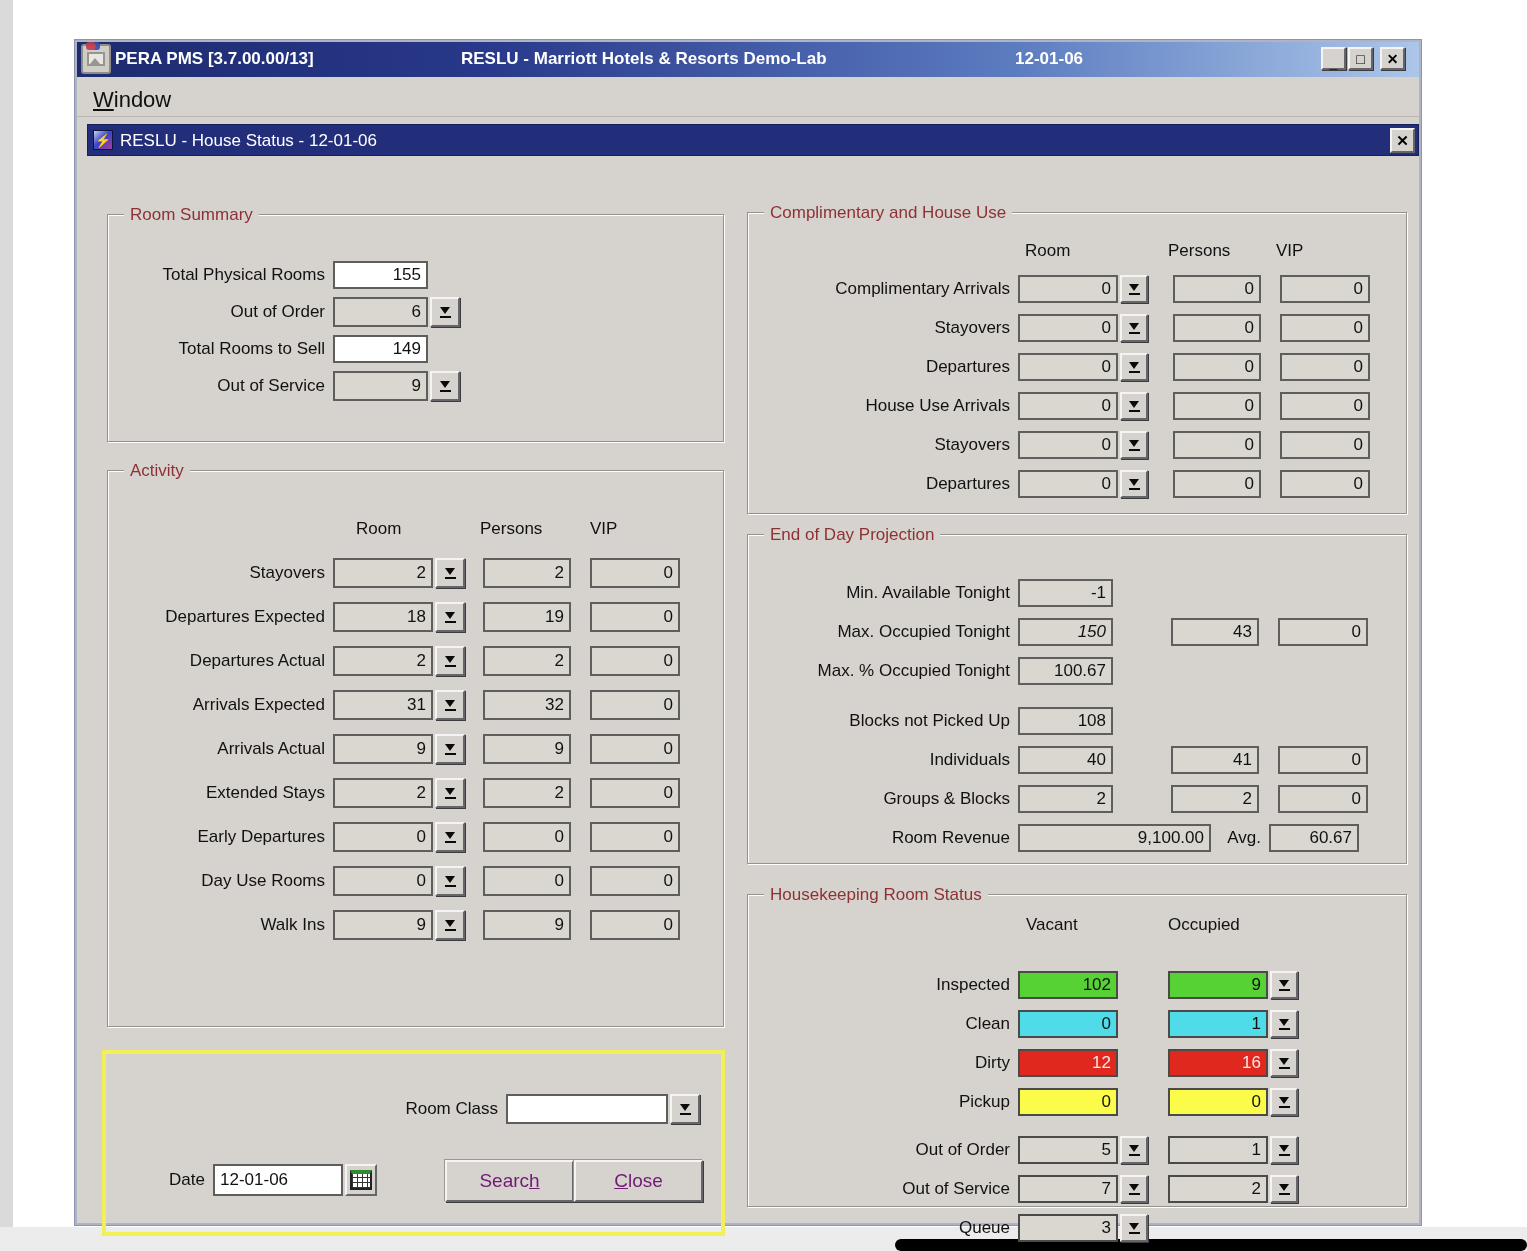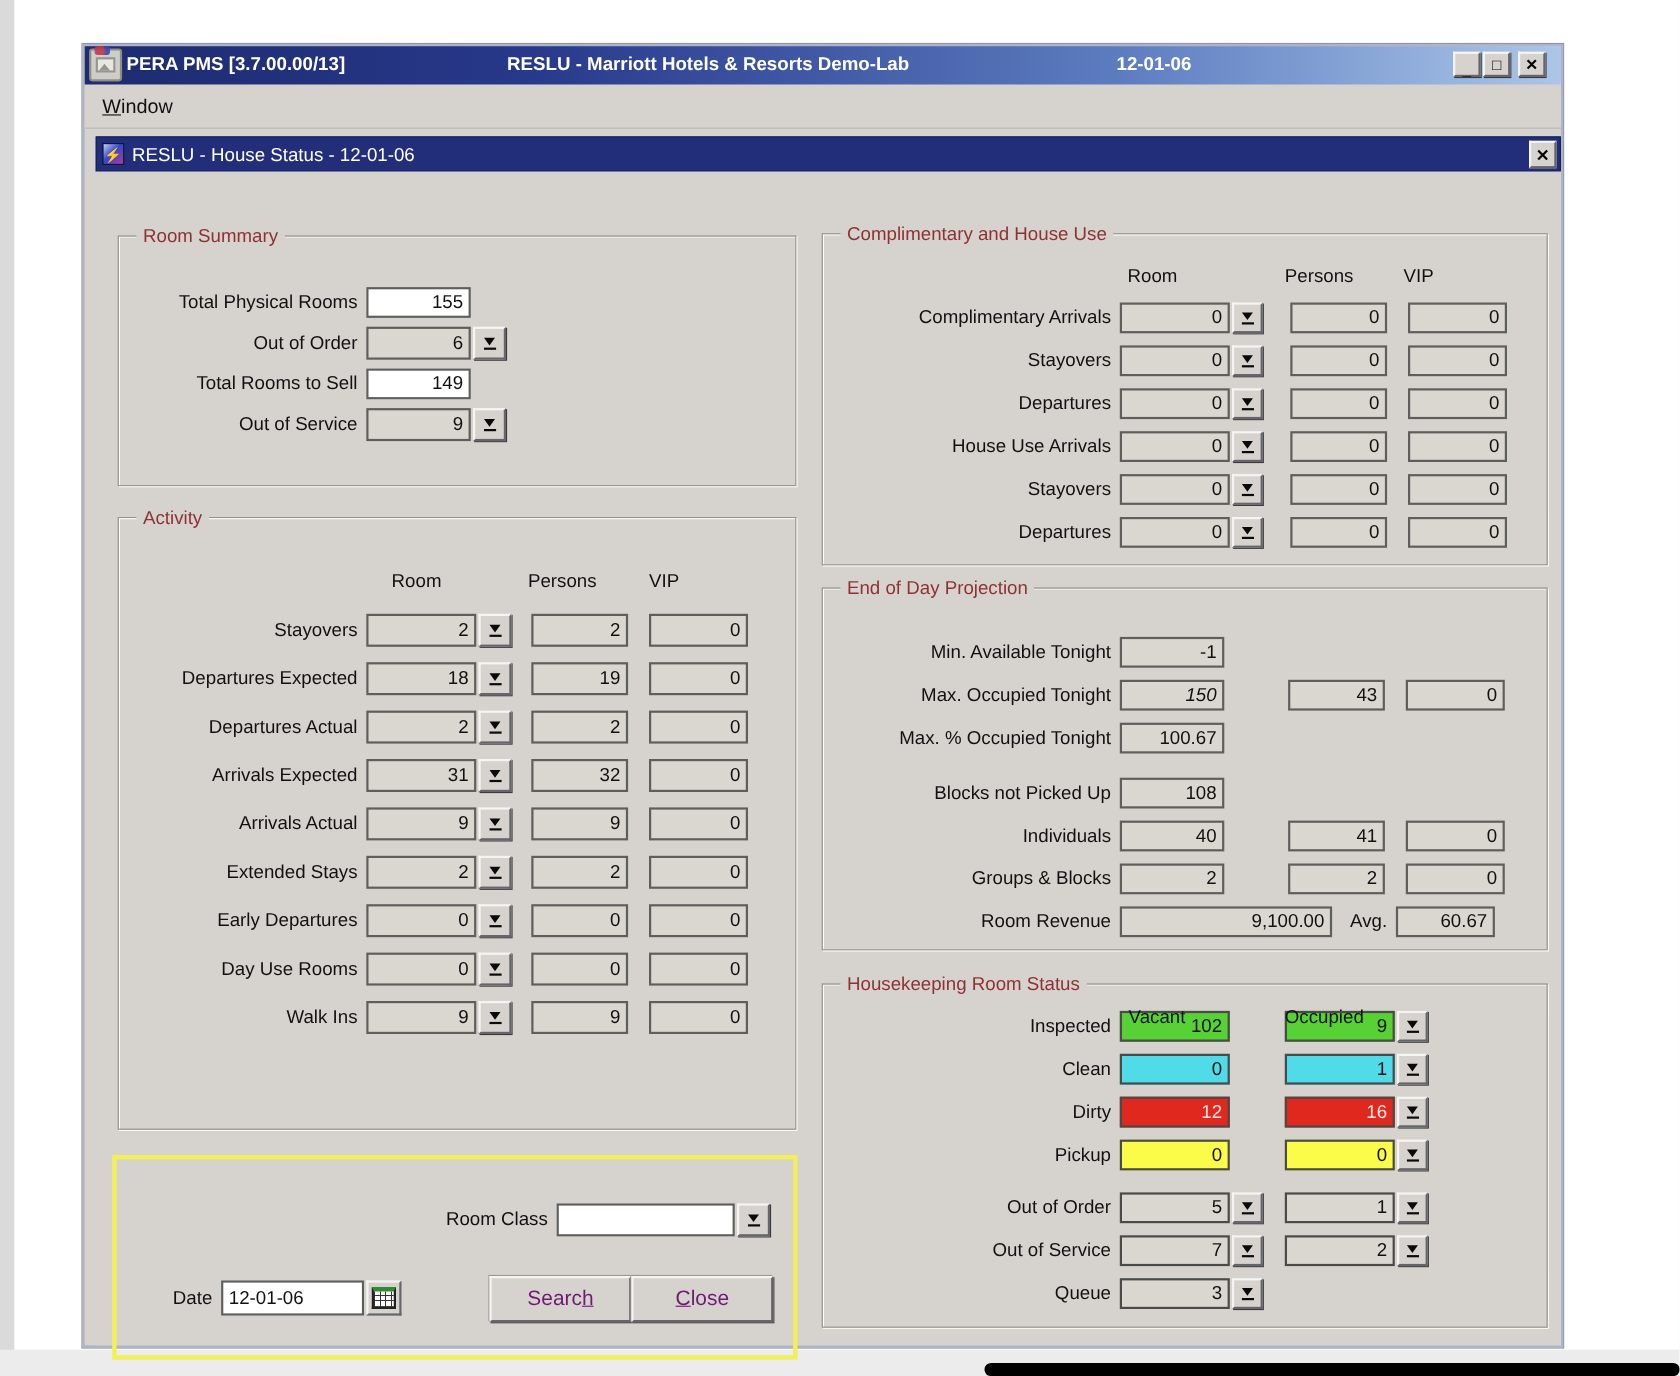--- a/index.html
+++ b/index.html
@@ -29,21 +29,21 @@
 
   .winbtn { position:absolute; top:5px; width:25px; height:23px; background:#d6d3ce;
             border-top:2px solid #f5f4f2; border-left:2px solid #f5f4f2;
             border-right:2px solid #65656a; border-bottom:2px solid #65656a;
             box-shadow:1px 1px 0 #3c3c40; color:#000; font-weight:bold; font-size:14px;
             display:flex; align-items:center; justify-content:center; line-height:1; cursor:default; }
   .btn-min { right:73px; } .btn-max { right:46px; } .btn-close { right:14px; }
   .btn-min span { margin-top:8px; }
 
   .menubar { position:absolute; left:0; top:35px; width:100%; height:40px; background:#d6d3ce;
-             border-bottom:1px solid #b9b6b1; font-size:18px; }
+             border-bottom:1px solid #b9b6b1; font-size:22px; }
   .menu-item { position:absolute; left:10px; top:8px; padding:2px 6px; }
   .u { text-decoration:underline; }
 
   
   .child-titlebar { position:absolute; left:10px; top:82px; width:1332px; height:32px; background:#232e7b;
                     color:#fff; font-size:17px; border:1px solid #161f5a; }
   .child-title { position:absolute; left:32px; top:6px; white-space:nowrap; }
   .child-icon { position:absolute; left:5px; top:5px; width:20px; height:20px;
                 background:linear-gradient(135deg,#ccd2ec 0%, #3548c8 45%, #b03a9a 100%);
                 border:1px solid #0d1440; display:flex; align-items:center; justify-content:center;
@@ -381,21 +381,21 @@
           <span class="field h28" style="width:90px; margin-left:19px;">0</span>
         </div>
         <div class="frow">
           <span class="flabel" style="width:270px;">Room Revenue</span>
           <span class="field h28" style="width:193px;">9,100.00</span>
           <span class="flabel" style="width:58px;">Avg.</span>
           <span class="field h28" style="width:90px;">60.67</span>
         </div>
       </div>
 
-      <div class="groupbox hk" style="left:660px; top:738px; width:660px; height:313px; padding-top:24px;">
+      <div class="groupbox hk" style="left:660px; top:738px; width:660px; height:313px; padding-top:76px;">
         <span class="grouptitle">Housekeeping Room Status</span>
         <span class="colhead" style="left:278px; top:20px;">Vacant</span>
         <span class="colhead" style="left:420px; top:20px;">Occupied</span>
 
         <div class="frow" style="margin-bottom:11px;">
           <span class="flabel" style="width:270px;">Inspected</span>
           <span class="field h28 hk-green" style="width:100px;">102</span>
           <span class="field h28 hk-green" style="width:100px; margin-left:50px;">9</span>
           <button class="lov s28">
               <span class="tri"></span>
@@ -468,21 +468,21 @@
 
       <div class="yellow-panel" style="left:15px; top:894px;">
         <div class="frow" style="position:absolute; left:0; top:40px;">
           <span class="flabel" style="width:400px;">Room Class</span>
           <span class="field white ta-left" style="width:162px; height:30px;"></span>
           <button class="lov">
               <span class="tri"></span>
               <span class="bar"></span>
             </button>
         </div>
-        <div class="frow" style="position:absolute; left:0; top:110px;">
+        <div class="frow" style="position:absolute; left:0; top:110px;padding-left:12px;">
           <span class="flabel" style="width:95px;">Date</span>
           <span class="field white ta-left" style="width:130px; height:32px;">12-01-06</span>
           <button class="cal-btn">
               <span class="cal-icon"></span>
             </button>
         </div>
         <button class="push-btn" style="left:339px; top:106px;">
             <span><span>Searc</span><span class="u">h</span><span></span></span>
           </button>
         <button class="push-btn" style="left:468px; top:106px;">

